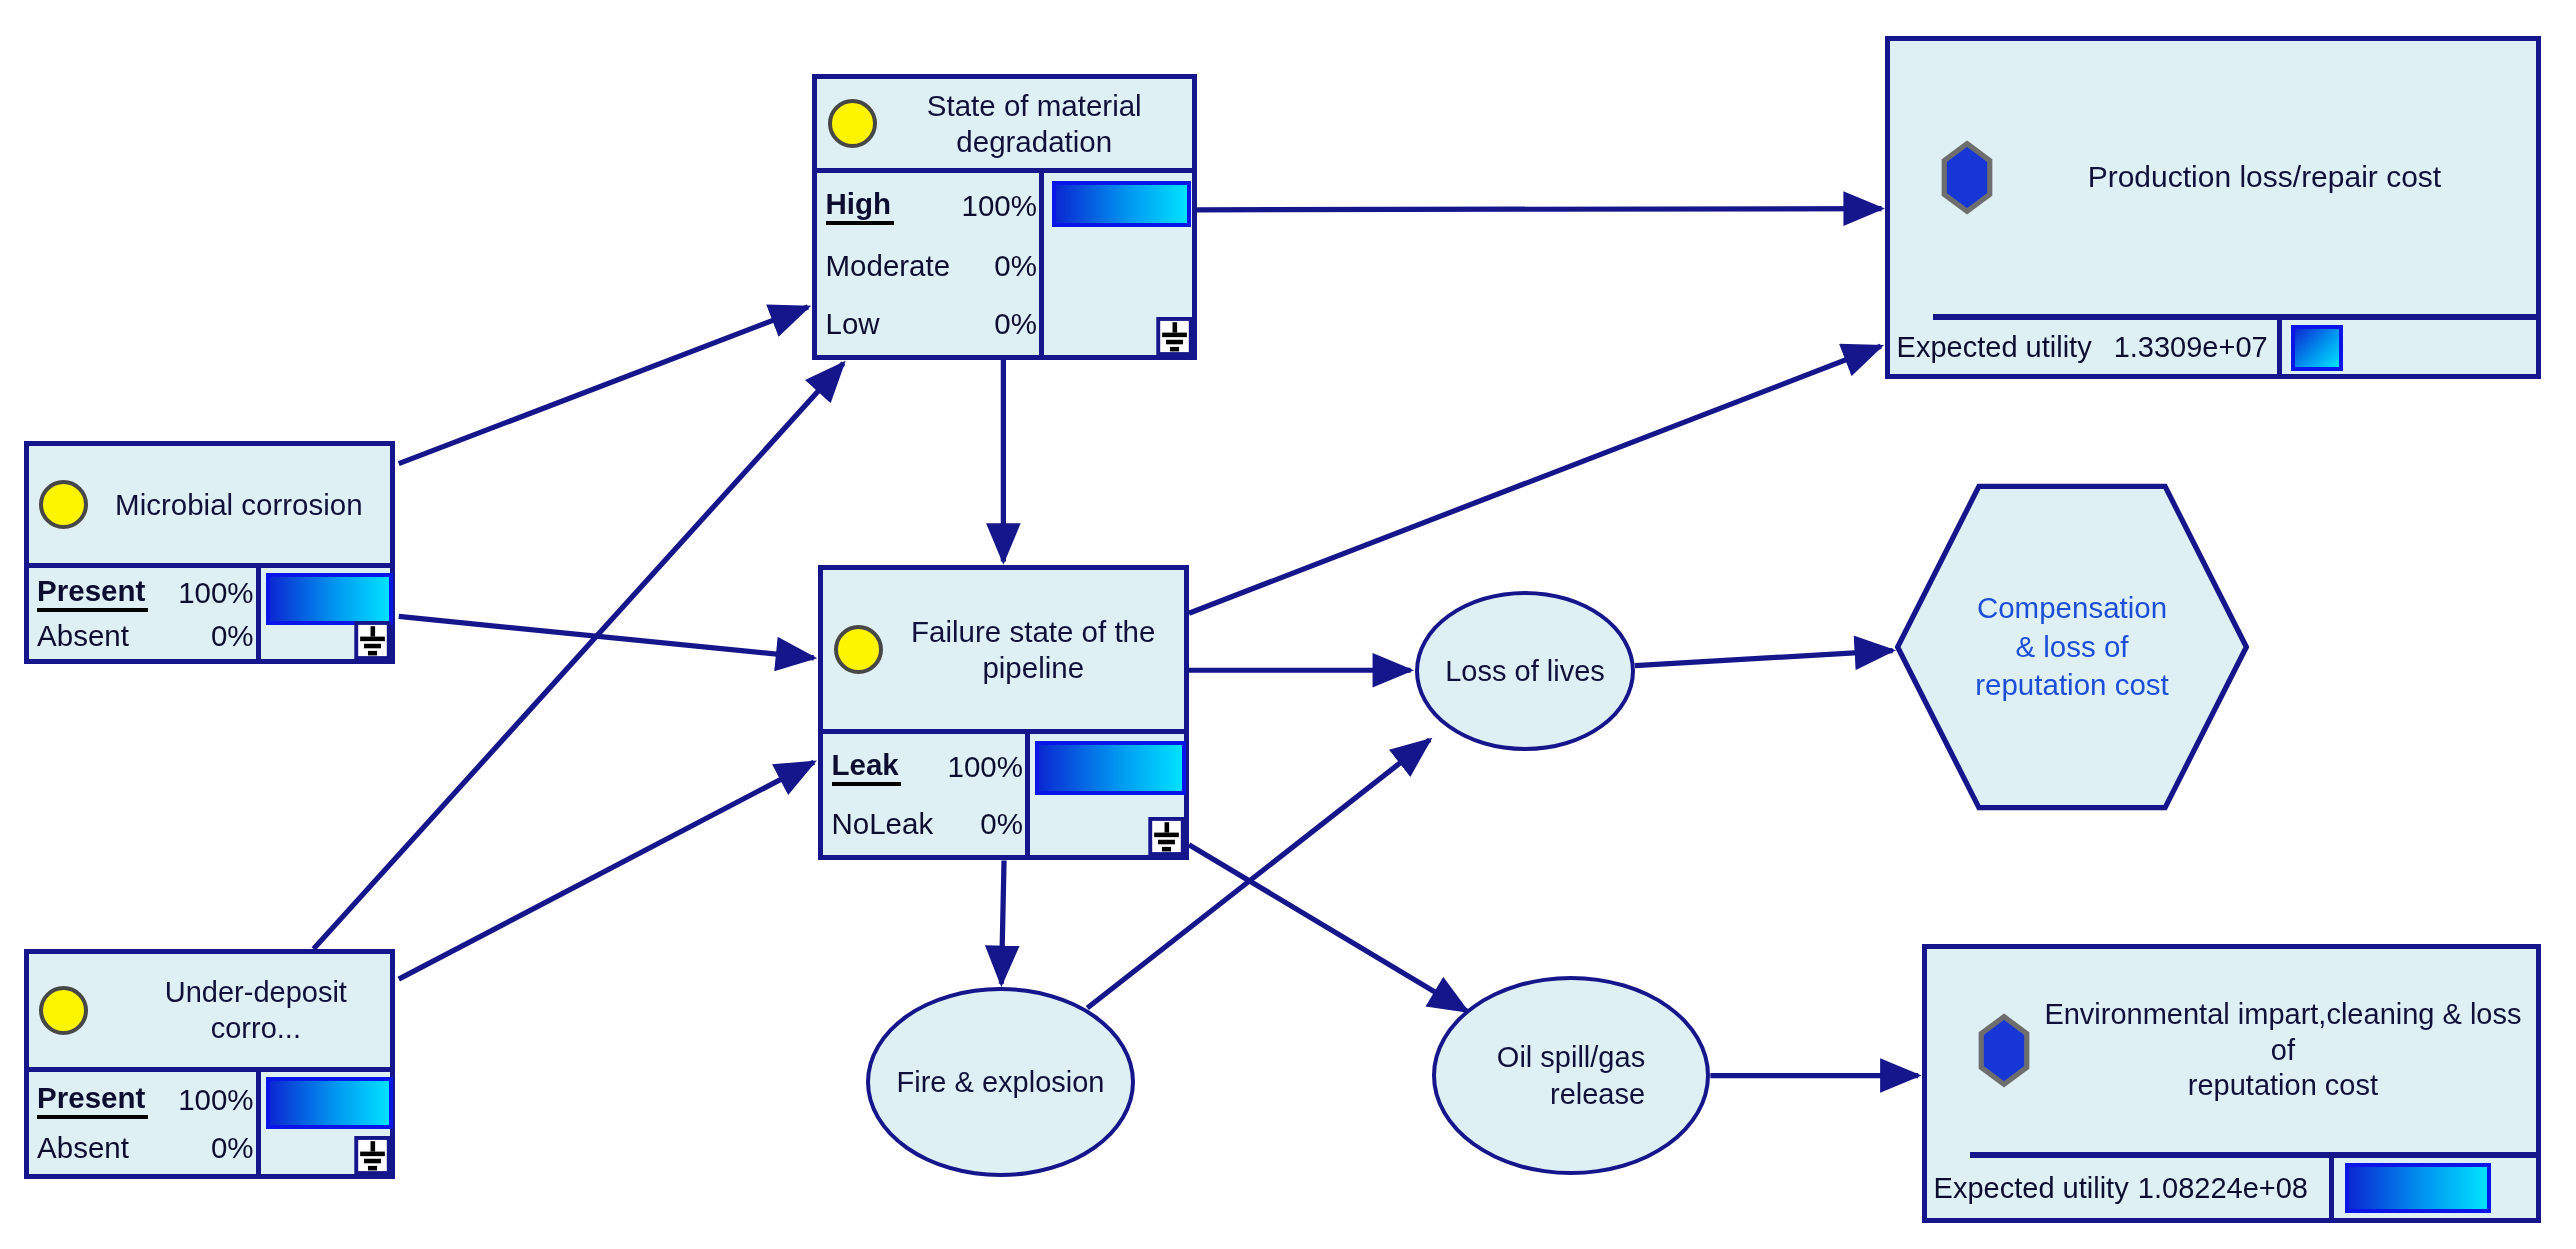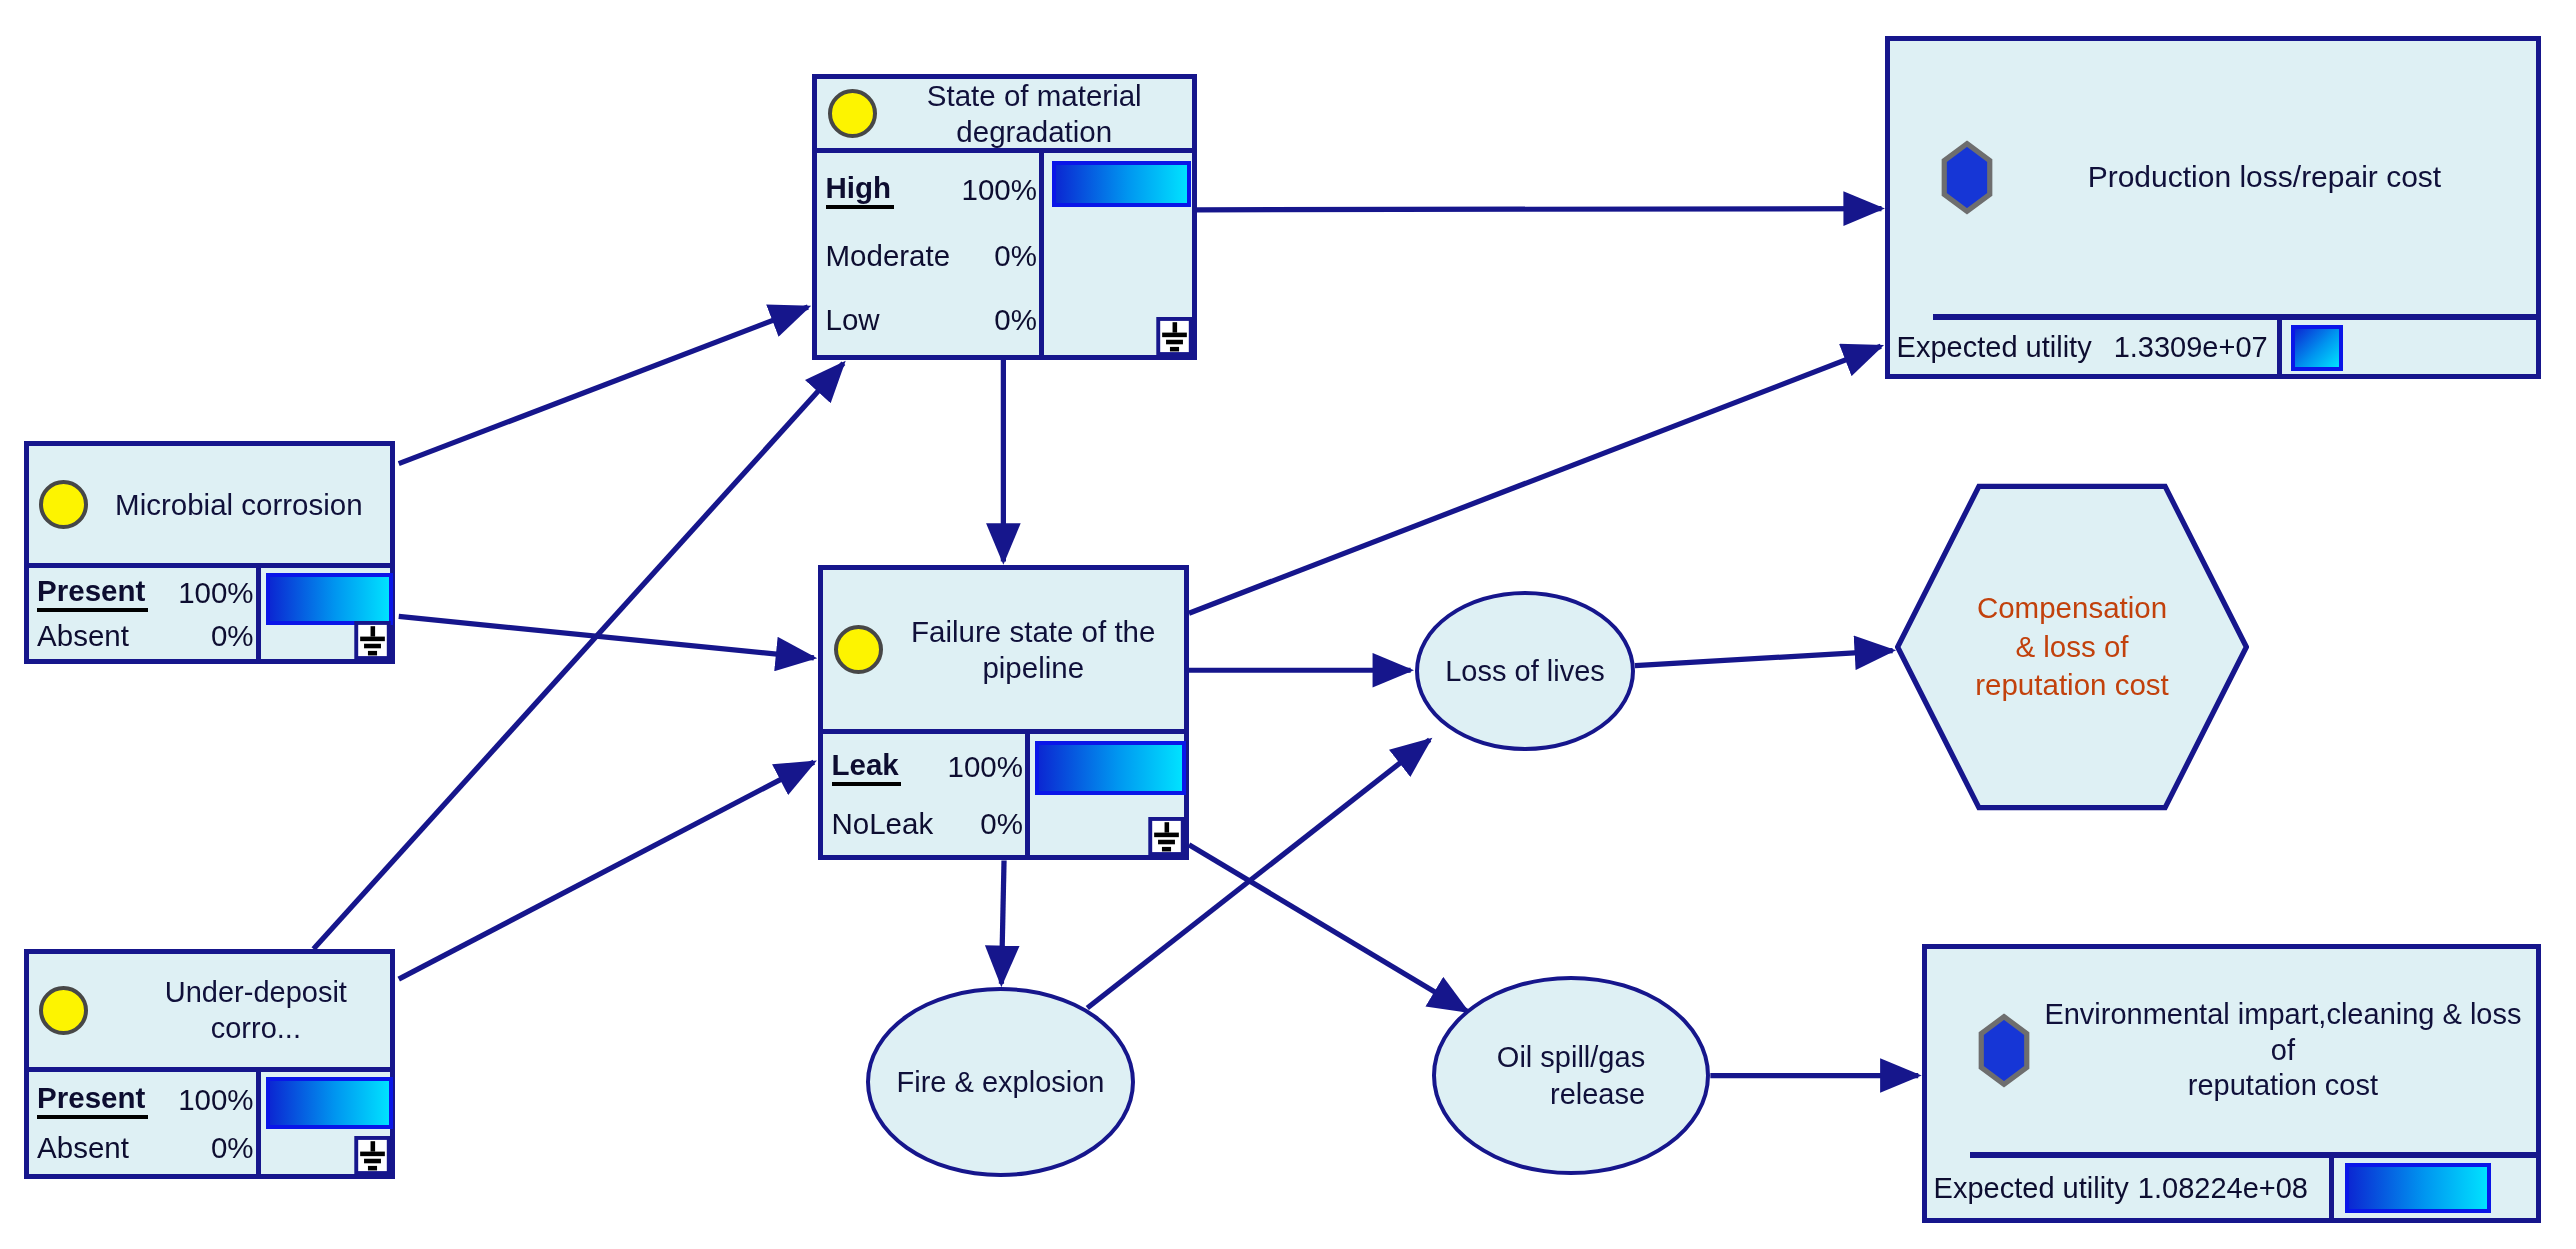--- a/index.html
+++ b/index.html
@@ -33,21 +33,21 @@
   .ucell{display:flex;align-items:center;border-right:5.2px solid #16168c;box-sizing:border-box;flex:none;}
   .utext{font-size:29px;margin-left:6.6px;white-space:nowrap;}
   .ubarcell{flex:1;position:relative;}
   
   .ellipse{position:absolute;z-index:2;background:#def0f4;border:4.6px solid #16168c;
            border-radius:50%;box-sizing:border-box;display:flex;align-items:center;justify-content:center;
            text-align:right;font-size:29px;line-height:1.25;white-space:pre-line;color:#10103a;}
   
   .hexwrap{position:absolute;z-index:2;}
   .hextext{position:absolute;z-index:3;display:flex;align-items:center;justify-content:center;
-           text-align:center;font-size:29.5px;line-height:1.3;white-space:pre-line;color:#c2410c;}
+           text-align:center;font-size:29.5px;line-height:1.3;white-space:pre-line;color:#1d4ed8;}
 </style>
 </head>
 <body>
 
 <div id="canvas">
 
   <svg id="edges" width="2576" height="1250" viewBox="0 0 3928 1906">
     <defs>
       <marker id="ah" viewBox="0 0 12 10" refX="11" refY="5" markerWidth="8" markerHeight="6.6" orient="auto" markerUnits="strokeWidth">
         <path d="M0,0 L12,5 L0,10 z" fill="#16168c"></path>
@@ -64,21 +64,21 @@
       <line x1="1813" y1="1022" x2="2151" y2="1022" marker-end="url(#ah)"></line>
       <line x1="1531" y1="1312" x2="1527" y2="1500" marker-end="url(#ah)"></line>
       <line x1="1813" y1="1288" x2="2237" y2="1542" marker-end="url(#ah)"></line>
       <line x1="1658" y1="1537" x2="2180" y2="1128" marker-end="url(#ah)"></line>
       <line x1="2493" y1="1015" x2="2886" y2="992" marker-end="url(#ah)"></line>
       <line x1="2608" y1="1640" x2="2925" y2="1640" marker-end="url(#ah)"></line>
     </g>
   </svg>
 
   <div class="node" style="left:812px;top:74px;width:385px;height:286px;">
-    <div class="hdr" style="height:74px;">
+    <div class="hdr" style="height:94px;">
       <span class="circle-icon"></span>
       <div class="ttl">State of material
 degradation</div>
     </div>
     <div class="body">
       <div class="states" style="width:222px;">
         <div class="srow">
           <span class="slabel active">High</span>
           <span class="sval">100%</span>
         </div>

